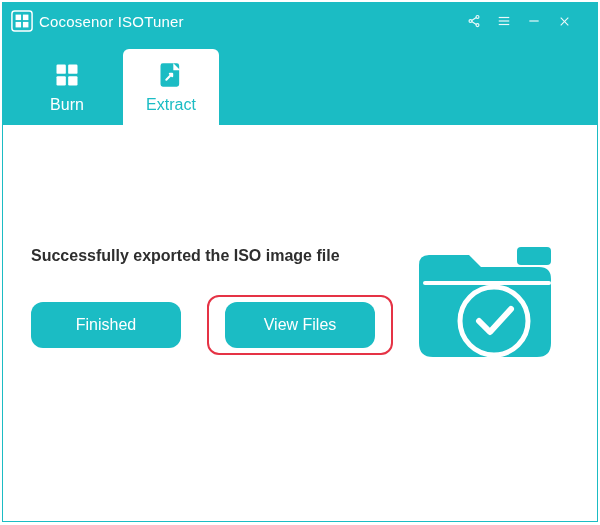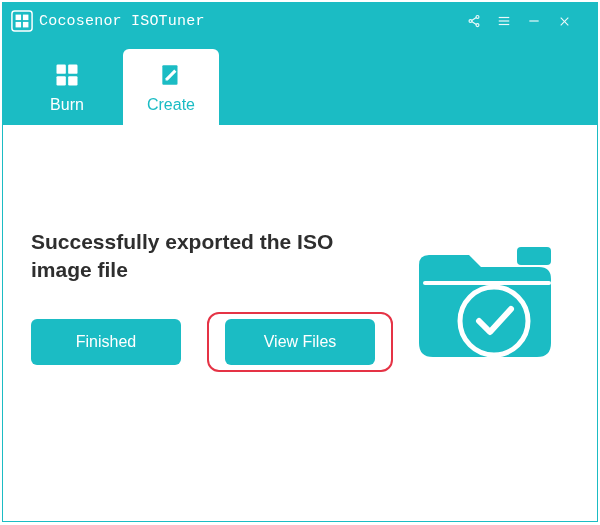--- a/index.html
+++ b/index.html
@@ -19,21 +19,20 @@
     display: flex;
     flex-direction: column;
   }
   .titlebar {
     height: 36px;
     background: #1bbcc4;
     color: #fff;
     display: flex;
     align-items: center;
     padding: 0 18px 0 8px;
-    font-family: Liberation Mono, monospace;
   }
   .titlebar .logo {
     width: 22px; height: 22px;
     display: flex; align-items: center; justify-content: center;
     margin-right: 6px;
   }
   .titlebar .title {
     font-size: 15px;
     font-weight: 400;
     letter-spacing: 0.2px;
@@ -79,21 +78,21 @@
     padding: 40px 28px 20px 28px;
     position: relative;
   }
   .success-row {
     display: flex;
     align-items: center;
     justify-content: space-between;
     margin-top: 60px;
   }
   .msg {
-    font-size: 21px;
+    font-size: 16px;
     font-weight: 700;
     color: #2e2e2e;
     max-width: 330px;
     line-height: 1.35;
   }
   .folder-illus {
     width: 170px; height: 150px;
     display:flex; align-items:center; justify-content:center;
   }
   .btn-row {
@@ -106,21 +105,21 @@
     width: 150px;
     height: 46px;
     background: #1bbcc4;
     color: #fff;
     border: none;
     font-size: 16px;
     display: flex;
     align-items: center;
     justify-content: center;
     cursor: pointer;
-    border-radius: 6px;
+    border-radius: 12px;
   }
   .highlight-ring {
     position: relative;
     padding: 5px 16px;
     border: 2.5px solid #e53345;
     border-radius: 12px;
   }
 </style>
 </head>
 <body>
@@ -173,28 +172,29 @@
       <span class="ticon">
         <svg width="28" height="28" viewBox="0 0 24 24" fill="#ffffff">
           <rect x="3" y="3" width="8" height="8" rx="1"></rect>
           <rect x="13" y="3" width="8" height="8" rx="1"></rect>
           <rect x="3" y="13" width="8" height="8" rx="1"></rect>
           <rect x="13" y="13" width="8" height="8" rx="1"></rect>
         </svg>
       </span>
       <span>Burn</span>
     </div>
-    <div class="tab active" style="margin-left:0">
+    <div class="tab active">
       <span class="ticon">
-        <svg width="26" height="26" viewBox="0 0 24 24" fill="#1bbcc4">
-          <rect x="4" y="3" width="14" height="18" rx="1"></rect>
-          <path d="M7 15 L15 7 L17 9 L9 17 L7 17 Z" fill="#ffffff"></path>
+        <svg width="28" height="28" viewBox="0 0 24 24" fill="none" stroke="#1bbcc4" stroke-width="2">
+          <rect x="4" y="3" width="14" height="18" rx="1" fill="#1bbcc4"></rect>
+          <path d="M14 2 L20 8 L14 8 Z" fill="#ffffff" stroke="none"></path>
+          <path d="M8 16 L13 11 M13 11 L11 11 M13 11 L13 13" stroke="#ffffff" stroke-width="1.8" stroke-linecap="round"></path>
         </svg>
       </span>
-      <span>Create</span>
+      <span>Extract</span>
     </div>
   </div>
 
   <div class="content">
     <div class="success-row">
       <div>
         <div class="msg">Successfully exported the ISO image file</div>
         <div class="btn-row">
           <button class="btn">
             <span>Finished</span>

